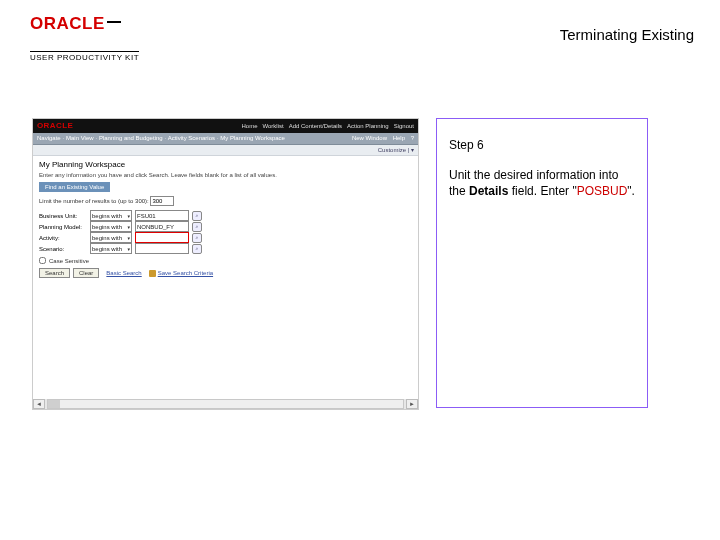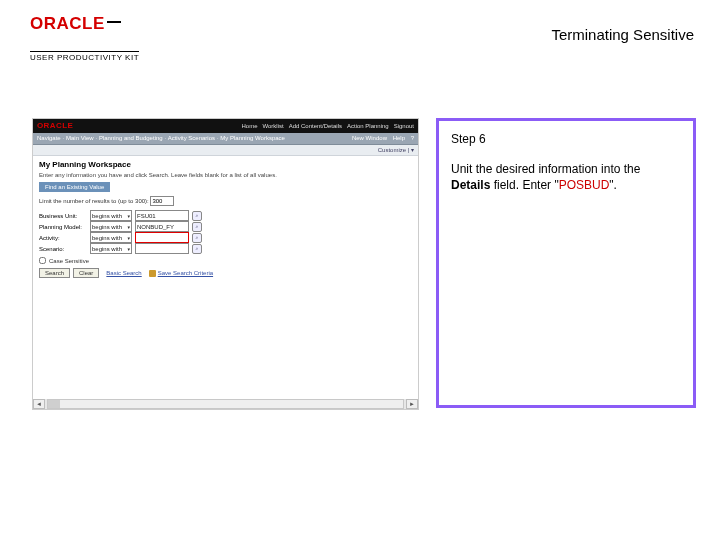--- a/index.html
+++ b/index.html
@@ -12,21 +12,21 @@
   .doc-title{position:absolute;right:26px;top:26px;font-size:15px;color:#000}
   
   .app-frame{position:absolute;left:32px;top:118px;width:385px;height:290px;border:1px solid #ccc;background:#fff;overflow:hidden}
   .blackbar{background:#111;color:#eee;height:14px;font-size:7px;line-height:14px;display:flex;align-items:center;padding:0 4px;justify-content:space-between}
   .blackbar .oracle-mini{color:#d40000;font-weight:bold;font-size:8px;letter-spacing:0.4px}
   .blackbar .menu-right span{margin-left:3px;color:#ddd;font-size:6px}
   .crumb{background:#9aa6b3;color:#fff;font-size:6px;height:11px;line-height:11px;padding:0 4px;border-bottom:1px solid #7f8c99;display:flex;justify-content:space-between}
   .crumb-right span{margin-left:4px}
   .toolbar2{background:#e9edf1;height:10px;border-bottom:1px solid #cfd4da;font-size:6px;line-height:10px;text-align:right;padding-right:4px;color:#446}
   .content{background:#fff;padding:4px 6px;font-size:6px;color:#222}
-  .ws-title{font-weight:bold;font-size:8px;color:#000;margin-bottom:3px}
+  .ws-title{font-weight:normal;font-size:8px;color:#000;margin-bottom:3px}
   .desc{font-size:6px;color:#444;margin-bottom:4px}
   .tab-strip{display:flex;gap:1px;margin-bottom:4px}
   .tab{background:#d0dbe6;border:1px solid #9fb0c2;font-size:6px;padding:1px 5px;color:#234}
   .tab.active{background:#6b91b9;color:#fff;border-color:#6b91b9}
   .limit-line{font-size:6px;color:#333;margin:3px 0 4px 0}
   .limit-line input.num{width:20px;font-size:6px;height:8px;border:1px solid #888;padding:0 1px}
   .form-row{display:flex;align-items:center;height:11px;gap:3px}
   .form-row .lbl{width:48px;font-size:6px;color:#000}
   .form-row .op{width:38px;height:9px;font-size:6px;border:1px solid #888;padding:0 1px;background:#fff;display:flex;align-items:center;justify-content:space-between}
   .form-row .op-caret{font-size:5px;color:#333}
@@ -38,35 +38,35 @@
   .btnrow{margin-top:4px;display:flex;gap:3px;align-items:center}
   .btn{border:1px solid #888;background:#f2f2e6;font-size:6px;padding:1px 5px;color:#333}
   .savelink{font-size:6px;color:#3451a5;text-decoration:underline;margin-left:4px}
   .sa-icon{display:inline-block;width:7px;height:7px;background:#cc9a2e;margin-right:2px;border-radius:1px;vertical-align:middle}
   
   .hscroll{position:absolute;left:0;bottom:0;height:10px;width:100%;background:#e7e7e7;display:flex;align-items:center}
   .hscroll .trough{flex:1;height:8px;background:#efefef;border:1px solid #c8c8c8;margin:0 2px;position:relative}
   .hscroll .thumb{position:absolute;left:0;top:0;height:100%;width:12px;background:#cfcfcf}
   .hscroll .arrow{width:10px;height:8px;border:1px solid #bcbcbc;background:#efefef;font-size:6px;text-align:center;line-height:8px;color:#555}
   
-  .instr{position:absolute;left:436px;top:118px;width:260px;height:290px;border:3px solid #8b5cf6;background:#fff;padding:10px 12px;box-sizing:border-box;font-size:12px;line-height:1.35}
+  .instr{position:absolute;left:436px;top:118px;width:212px;height:290px;border:1px solid #8b5cf6;background:#fff;padding:18px 12px;box-sizing:border-box;font-size:12px;line-height:1.35}
   .instr .step{margin-bottom:14px}
   .instr .posbud{color:#cc0000;font-weight:normal}
 </style>
 </head>
 <body>
 
 <div class="page">
 
   <div class="logo-block">
     <span class="oracle-word">ORACLE</span><span class="oracle-dash"></span>
     <div class="upk">USER PRODUCTIVITY KIT</div>
   </div>
 
-  <div class="doc-title">Terminating Sensitive</div>
+  <div class="doc-title">Terminating Existing</div>
 
   <div class="app-frame">
     <div class="blackbar">
       <span class="oracle-mini">ORACLE</span>
       <span class="menu-right">
         <span>Home</span>
         <span>Worklist</span>
         <span>Add Content/Details</span>
         <span>Action Planning</span>
         <span>Signout</span>

